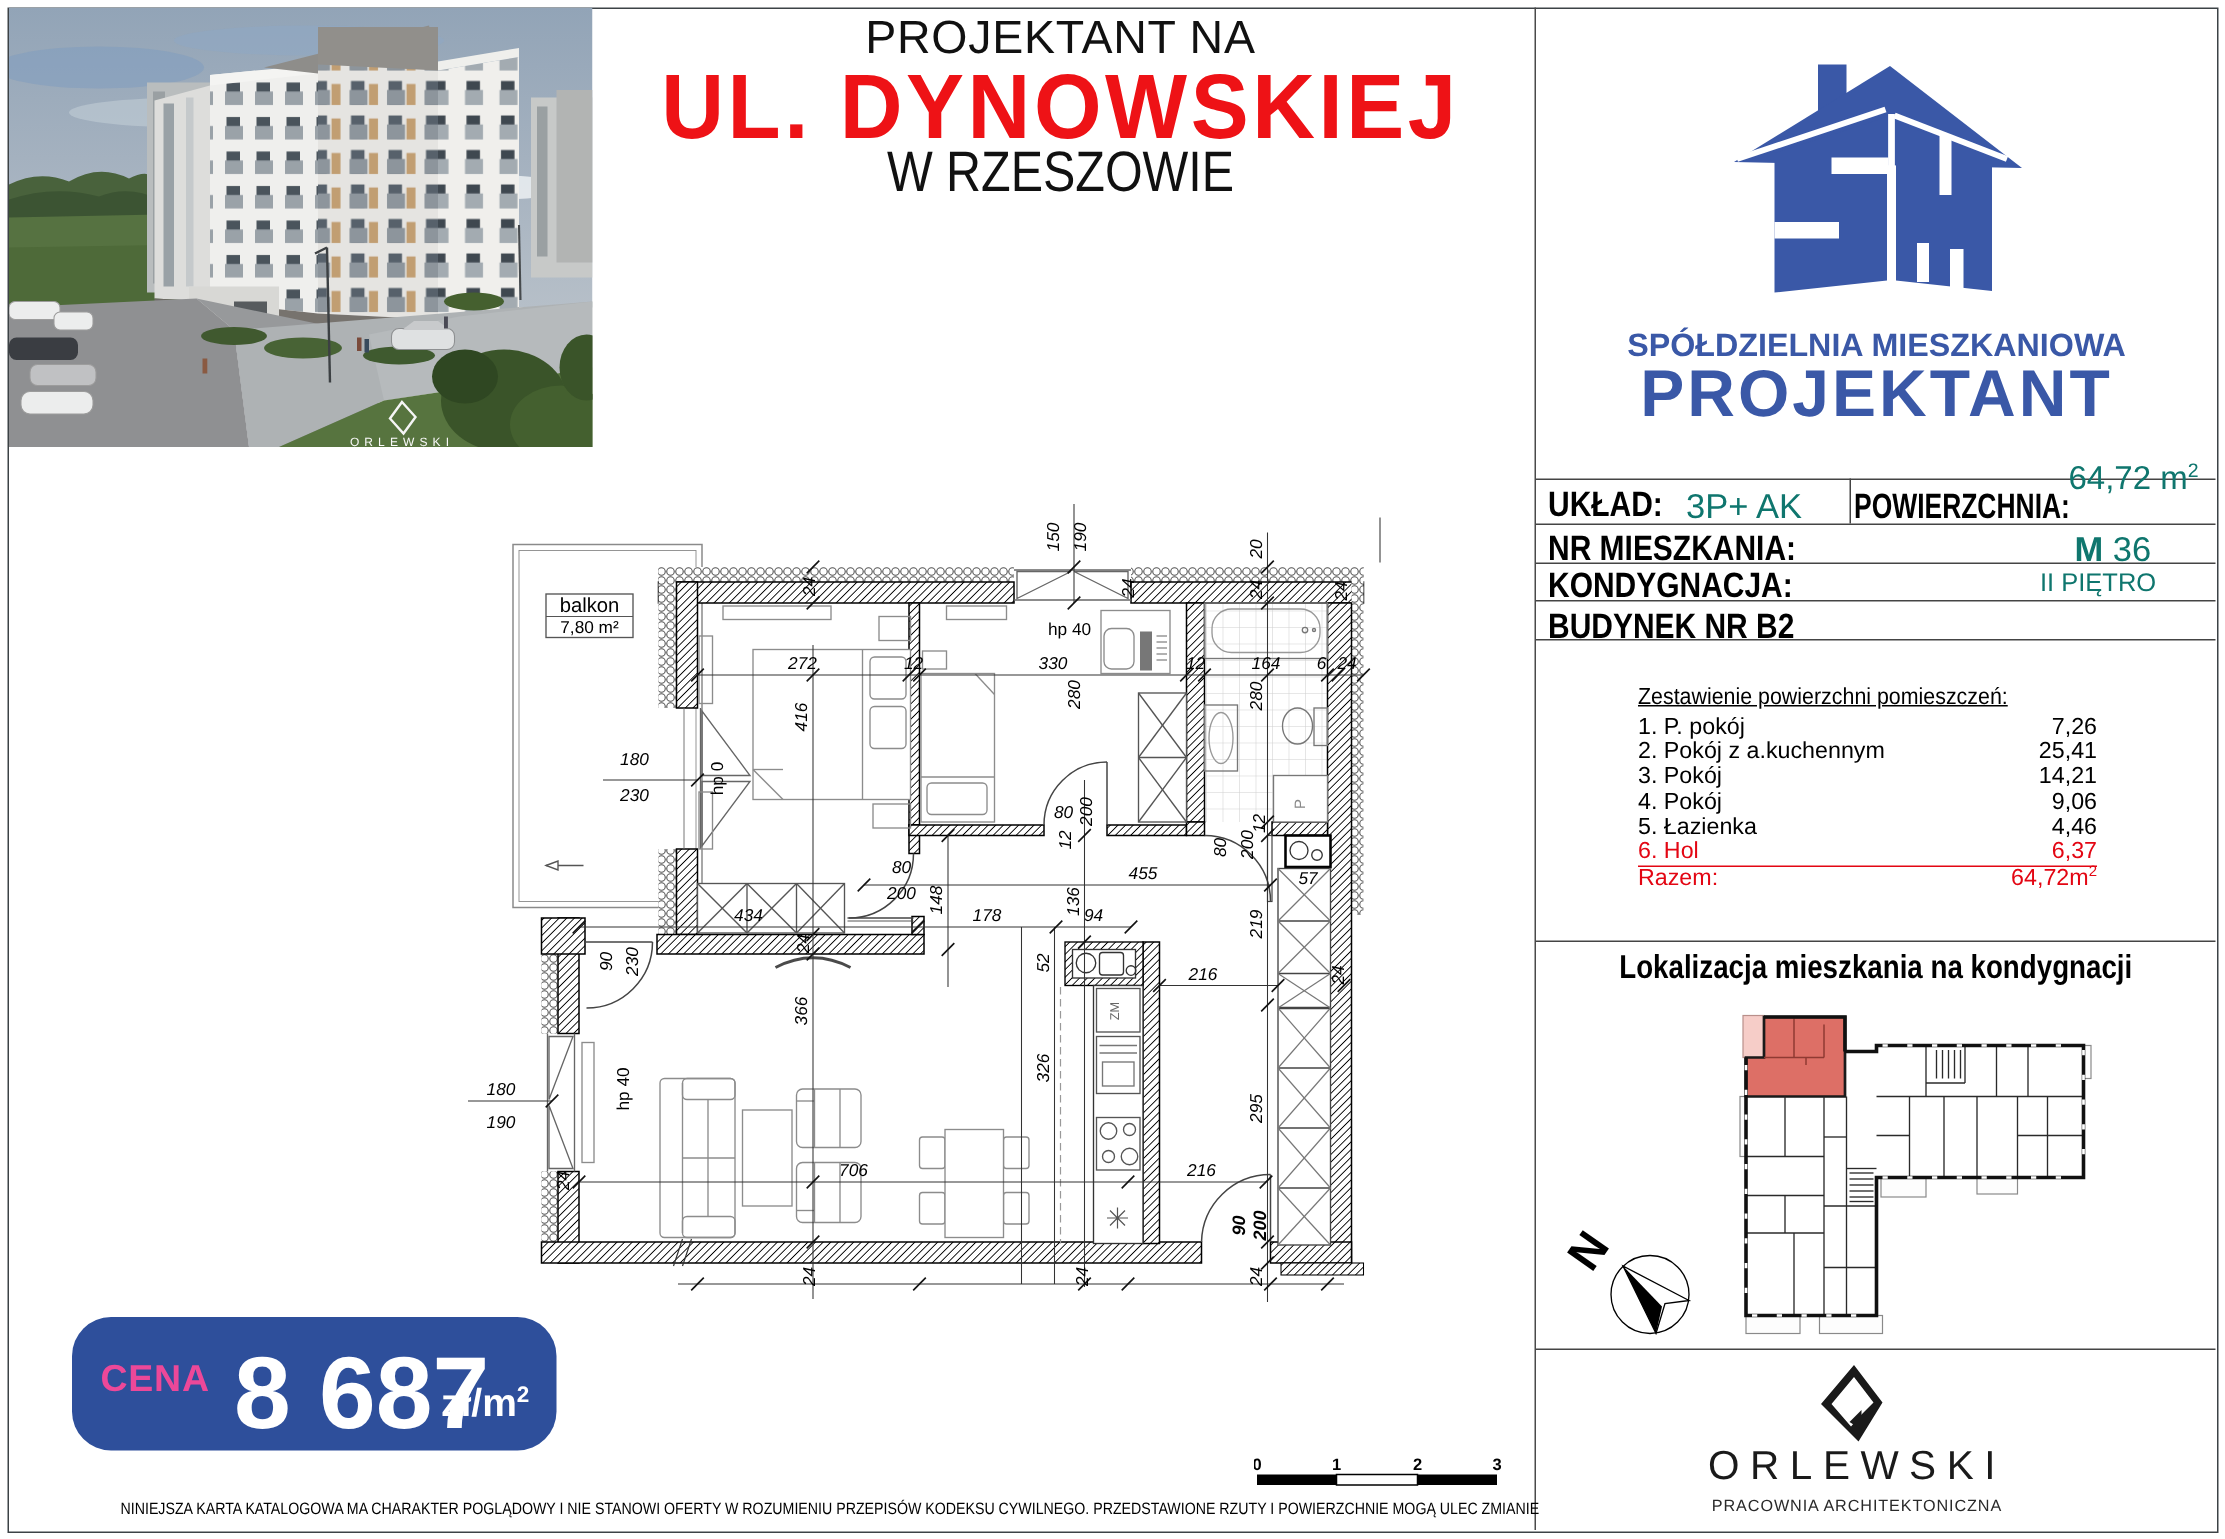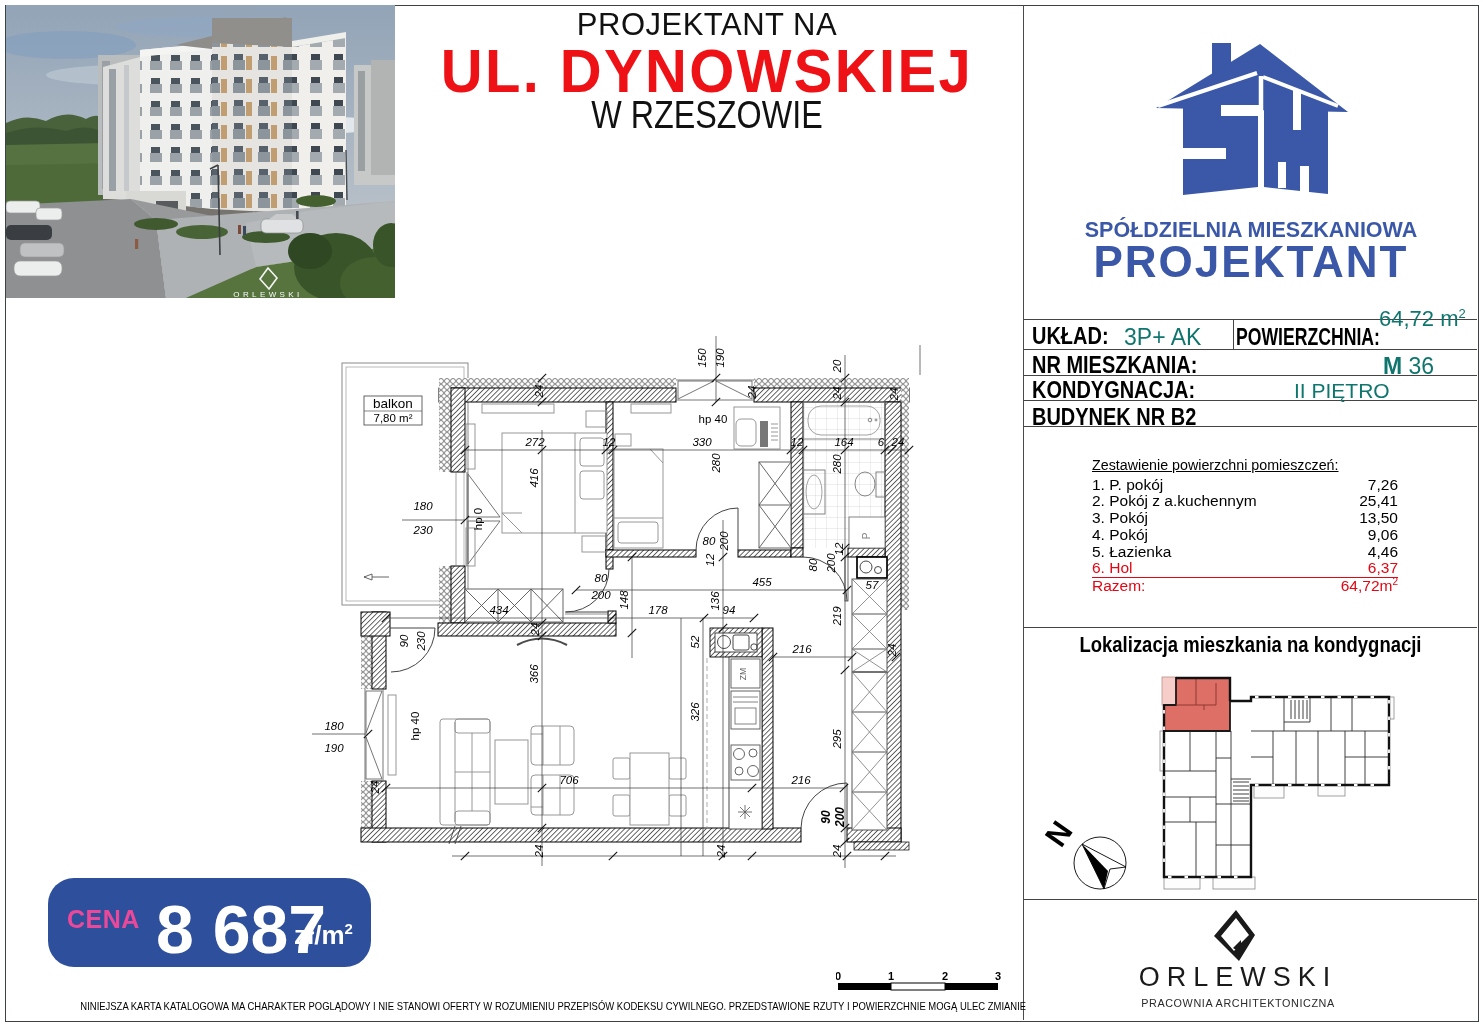--- a/index.html
+++ b/index.html
@@ -184,30 +184,30 @@
 
 <div class="abs rowlbl" style="left:1032px;top:323px;">UKŁAD:</div>
 <div class="abs rowval" style="left:1124px;top:324px;">3P+ AK</div>
 <div class="abs rowlbl" style="left:1236px;top:324px;transform:scaleX(0.75);">POWIERZCHNIA:</div>
 <div class="abs rowval" style="left:1379px;top:306px;font-size:22px;">64,72 m<sup style="font-size:13px;">2</sup></div>
 
 <div class="abs rowlbl" style="left:1032px;top:352px;">NR MIESZKANIA:</div>
 <div class="abs rowval" style="left:1383px;top:353px;"><b>M</b> 36</div>
 
 <div class="abs rowlbl" style="left:1032px;top:377px;">KONDYGNACJA:</div>
-<div class="abs rowval" style="left:1294px;top:379px;font-size:21px;">II PIĘTRO</div>
+<div class="abs rowval" style="left:1360px;top:379px;font-size:17px;">II PIĘTRO</div>
 
 <div class="abs rowlbl" style="left:1032px;top:404px;">BUDYNEK NR B2</div>
 
 <div class="abs" id="zest" style="left:1092px;top:457px;width:306px;font-size:15.5px;line-height:16.7px;color:#000;">
 <style>#zest div{position:relative;}#zest .v{position:absolute;right:0;top:0;}</style>
 <div style="text-decoration:underline;margin-bottom:3px;transform:scaleX(0.92);transform-origin:0 50%;white-space:nowrap;">Zestawienie powierzchni pomieszczeń:</div>
 <div>1. P. pokój<span class="v">7,26</span></div>
 <div>2. Pokój z a.kuchennym<span class="v">25,41</span></div>
-<div>3. Pokój<span class="v">13,50</span></div>
+<div>3. Pokój<span class="v">14,21</span></div>
 <div>4. Pokój<span class="v">9,06</span></div>
 <div>5. Łazienka<span class="v">4,46</span></div>
 <div style="color:#e30613;border-bottom:1.3px solid #e30613;">6. Hol<span class="v">6,37</span></div>
 <div style="color:#e30613;">Razem:<span class="v">64,72m<sup style="font-size:10px;line-height:0;">2</sup></span></div>
 </div>
 
 <div class="abs hl" style="left:1024px;top:627px;width:453px;"></div>
 <div class="abs" style="left:1024px;top:632px;width:453px;text-align:center;font-size:22px;font-weight:bold;color:#000;transform:scaleX(0.84);transform-origin:50% 50%;">Lokalizacja mieszkania na kondygnacji</div>
 <div class="abs" id="miniplan" style="left:1024px;top:660px;">
 <svg width="453" height="239" viewBox="1024 660 453 239">

